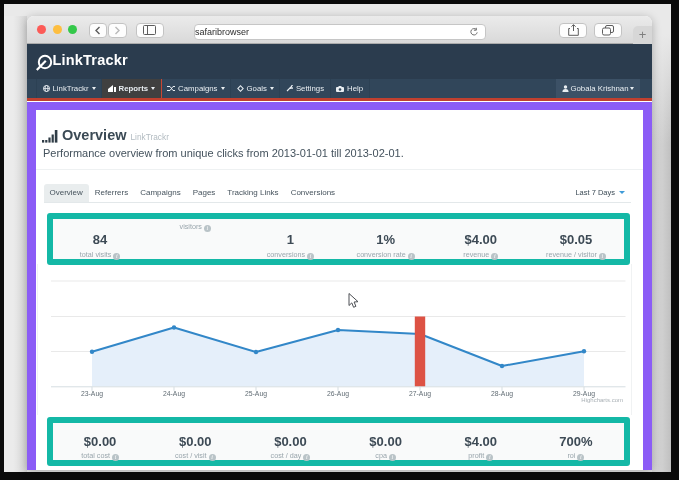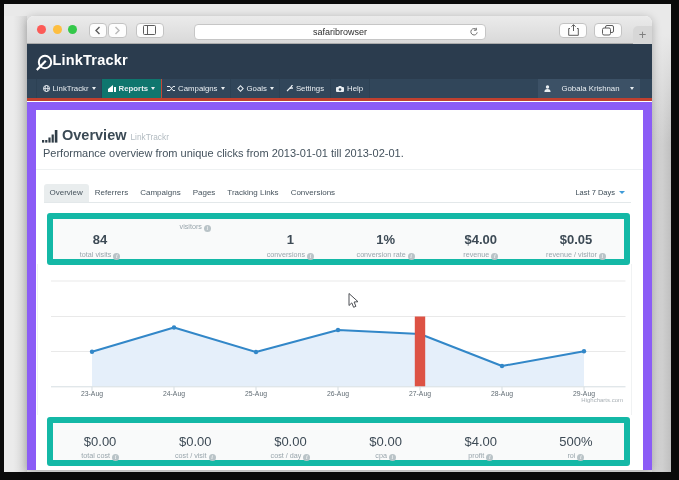--- a/index.html
+++ b/index.html
@@ -13,35 +13,35 @@
 .toolbar { position:relative; height:28px; background:linear-gradient(#ebebeb,#d9d9d9); border-bottom:1px solid #ababab; }
 .tl { position:absolute; width:9px; height:9px; border-radius:50%; top:9px; }
 .tl.r { left:10px; background:#fc5b57; }
 .tl.y { left:26px; background:#fdbe40; }
 .tl.g { left:41px; background:#34c84a; }
 .btn { position:absolute; top:6.5px; height:15.5px; background:#fdfdfd; border:1px solid #c3c3c3; border-radius:4px; }
 .btn svg { display:block; margin:auto; }
 .backbtn { left:61.5px; width:18px; display:flex; align-items:center; justify-content:center; }
 .fwdbtn { left:81px; width:19px; display:flex; align-items:center; justify-content:center; }
 .sidebtn { left:108.5px; width:28px; display:flex; align-items:center; justify-content:center; }
-.urlfield { position:absolute; left:167px; top:7.5px; width:292px; height:16.5px; background:#fff; border:1px solid #c6c6c6; border-radius:4px; font-size:9px; color:#2d2d2d; text-align:center; line-height:15px; }
+.urlfield { position:absolute; left:167px; top:7.5px; width:292px; height:16.5px; background:#fff; border:1px solid #c6c6c6; border-radius:4px; font-size:9px; color:#2d2d2d; line-height:15px; }
 .reload { position:absolute; right:6px; top:2.5px; }
 .sharebtn { left:532px; width:28px; display:flex; align-items:center; justify-content:center; }
 .tabsbtn { left:567px; width:28px; display:flex; align-items:center; justify-content:center; }
 .pluscol { position:absolute; left:606px; top:10px; width:19px; height:18px; background:#d7d7d7; border-radius:5px 0 0 0; color:#7e7e7e; font-size:13px; text-align:center; line-height:17px; font-weight:400; }
 
 .hdr { height:35px; background:#2b3c4e; position:relative; }
 .hdr .logotxt { position:absolute; left:25.5px; top:8px; color:#fff; font-size:14.5px; font-weight:bold; letter-spacing:0.2px; }
 .hdr svg.logo { position:absolute; left:8.5px; top:10px; }
 .nav { height:19px; background:#31465a; display:flex; font-size:7.8px; color:#e9eef2; position:relative; }
 .nav .item { display:flex; align-items:center; padding:0 5.5px; border-right:1px solid #2c4154; gap:3px; }
 .nav .item:first-child { border-left:1px solid #2c4154; margin-left:9px; }
-.nav .item.active { background:#0f766e; border-color:#c84634; }
+.nav .item.active { background:#404040; border-color:#c84634; }
 .caret { width:0; height:0; border-left:2.5px solid transparent; border-right:2.5px solid transparent; border-top:3px solid #e9eef2; display:inline-block; }
-.user { position:absolute; right:12.5px; top:0; height:19px; background:#3c5166; display:flex; align-items:center; padding:0 6px; gap:10px; }
+.user { position:absolute; right:12.5px; top:0; height:19px; background:#3c5166; display:flex; align-items:center; padding:0 6px; gap:1px; }
 .redline { height:3px; background:#c0402f; }
 
 .pagearea { position:absolute; left:0; top:86px; right:0; bottom:0; background:#8b5cf6; }
 .panel { position:absolute; left:9px; top:8px; width:607px; bottom:0; background:#fff; }
 .barsicon { position:absolute; left:6px; top:19.5px; }
 .title { position:absolute; left:26px; top:17px; font-size:14.5px; font-weight:bold; color:#3b4a55; }
 .title .lt { font-size:8.3px; font-weight:normal; color:#b2bbc1; margin-left:4px; }
 .subtitle { position:absolute; left:7px; top:37px; font-size:11px; color:#44525d; }
 .divider { position:absolute; left:0; top:58.5px; width:100%; height:1px; background:#eef1f2; }
 
@@ -49,21 +49,21 @@
 .tab { padding:0 6px; display:flex; align-items:center; }
 .tab.active { background:#e9edee; border-radius:3px 3px 0 0; }
 .last7 { position:absolute; right:6px; top:4px; font-size:7.5px; color:#3d4c57; display:flex; align-items:center; gap:4px; }
 .caret2 { width:0; height:0; border-left:3px solid transparent; border-right:3px solid transparent; border-top:3.5px solid #3f9bd8; display:inline-block; }
 
 .statcard { position:absolute; left:10.5px; width:583px; background:#f9fafa; border:6px solid #14b8a6; border-radius:3px; display:flex; }
 .statcard.topc { top:103px; height:51.5px; }
 .statcard.botc { top:306.5px; height:49.5px; }
 .stat { flex:1; text-align:center; }
 .topc .num { margin-top:13px; font-size:13px; font-weight:bold; color:#3d4a55; }
-.botc .num { margin-top:11px; font-size:13px; font-weight:normal; color:#3d4a55; }
+.botc .num { margin-top:11px; font-size:13px; font-weight:bold; color:#3d4a55; }
 .lab { margin-top:2.5px; font-size:7.2px; color:#99a5ac; }
 .info { display:inline-block; width:7px; height:7px; border-radius:50%; background:#b9c3c7; color:#fff; font-size:6px; line-height:7px; text-align:center; font-style:italic; font-family:"Liberation Serif",serif; vertical-align:-1px; }
 .chartwrap { position:absolute; left:1px; top:154px; }
 .cursor { position:absolute; left:312px; top:182.5px; }
 </style>
 </head>
 <body>
 <div class="bg"></div>
 <div class="rstrip"></div>
 <div class="lstrip"></div>
@@ -250,21 +250,21 @@
           </div>
         <div class="stat">
             <div class="num">$0.00</div>
             <div class="lab">cpa <span class="info">i</span></div>
           </div>
         <div class="stat">
             <div class="num">$4.00</div>
             <div class="lab">profit <span class="info">i</span></div>
           </div>
         <div class="stat">
-            <div class="num">500%</div>
+            <div class="num">700%</div>
             <div class="lab">roi <span class="info">i</span></div>
           </div>
       </div>
       <div class="cursor">
         <svg width="11" height="16" viewBox="0 0 11 16">
           <path d="M1 0.5 L1 12.5 L3.8 9.9 L5.6 14.3 L7.9 13.3 L6.1 9 L10 8.7 Z" fill="#fff" stroke="#4c4f54" stroke-width="1"></path>
         </svg>
       </div>
     </div>
   </div>

